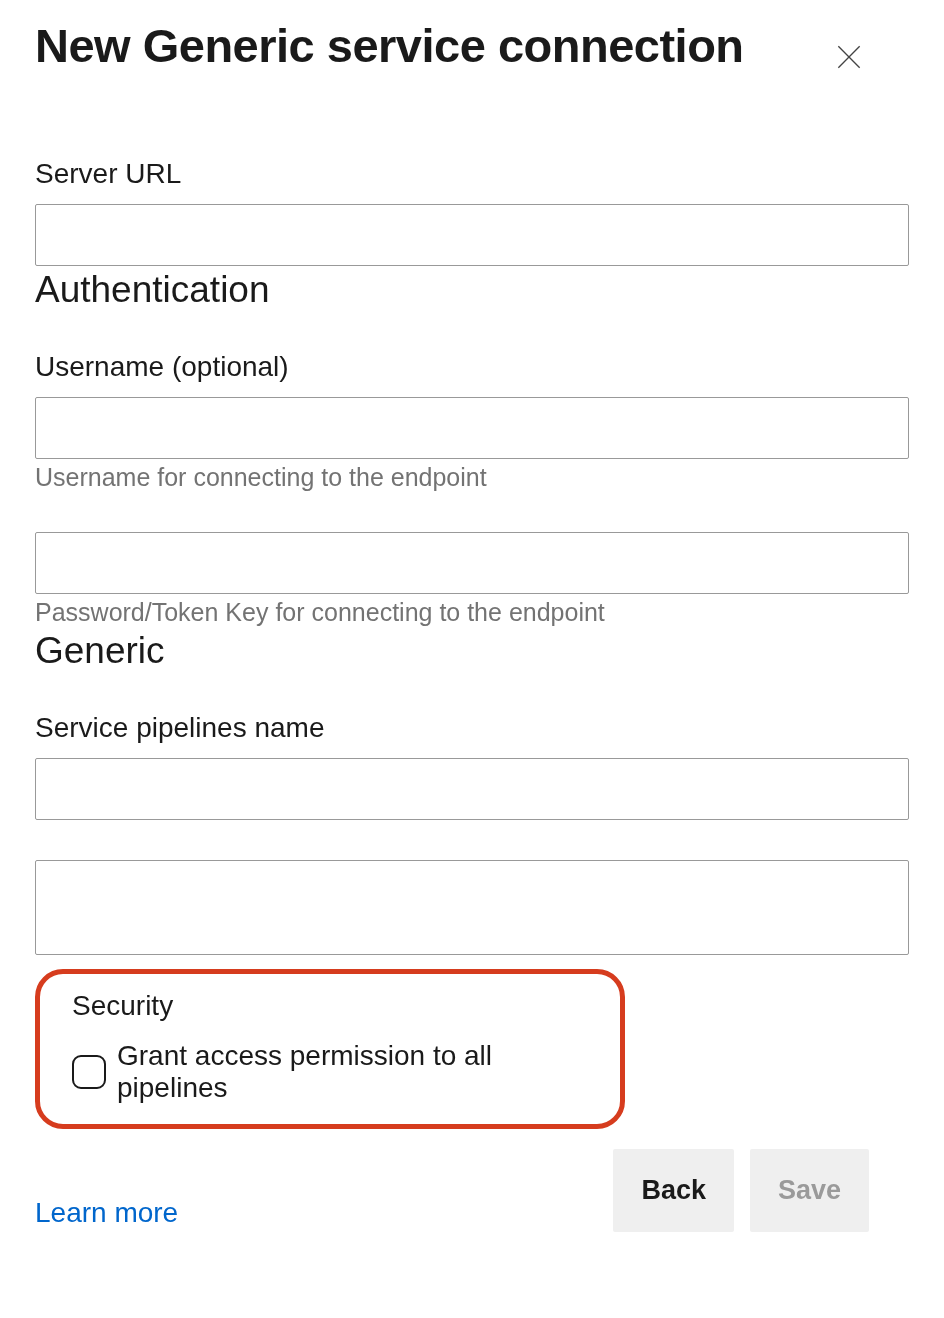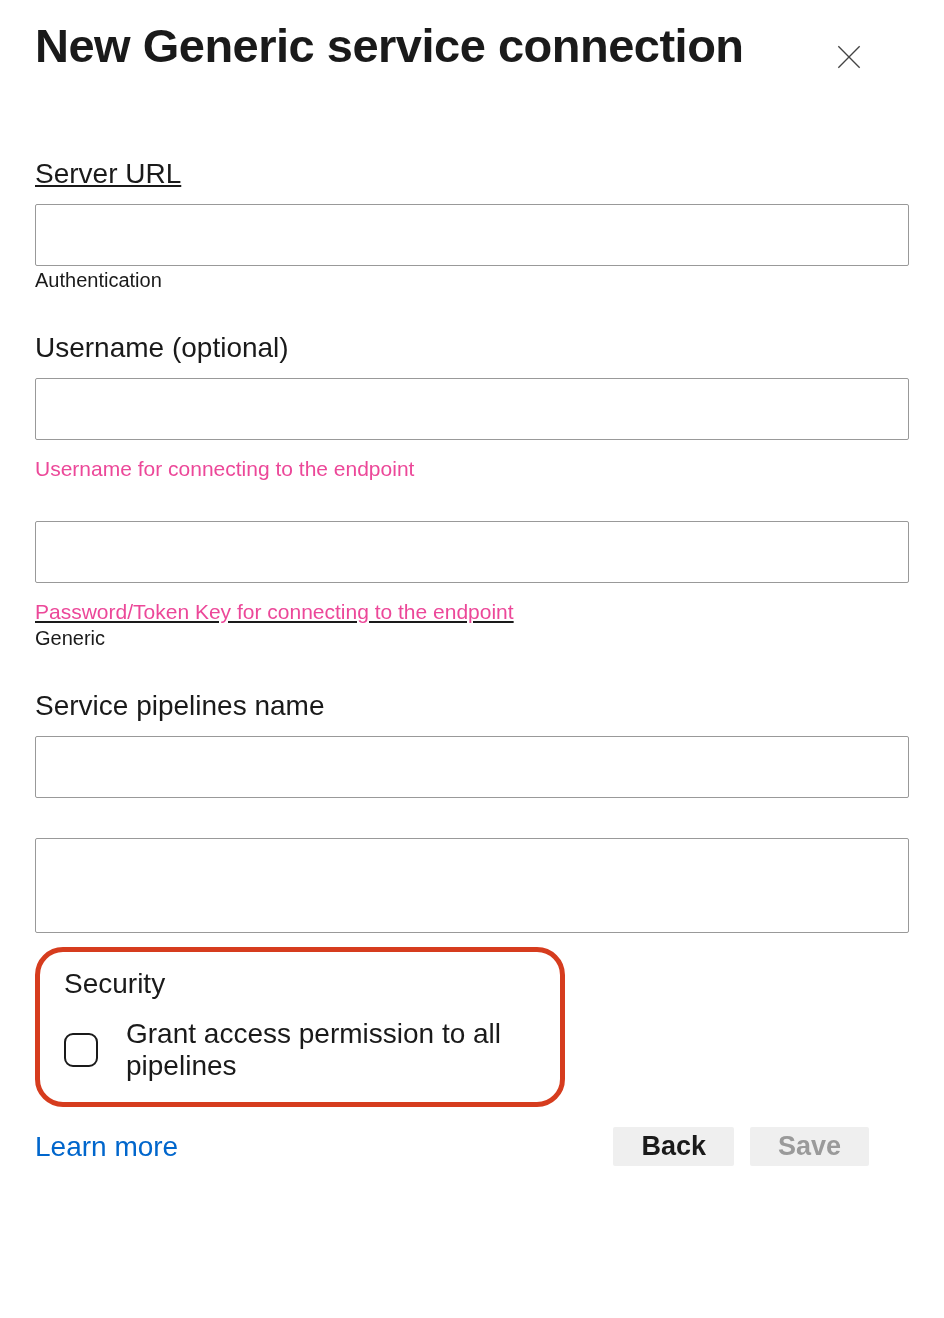--- a/index.html
+++ b/index.html
@@ -67,49 +67,49 @@
       width: 100%;
       height: 95px;
       border: 1px solid #999;
       background: #fff;
       font-size: 22px;
       padding: 10px 14px;
       border-radius: 2px;
       resize: none;
     }
     .section-heading {
-      font-size: 20px;
+      font-size: 37px;
       font-weight: 400;
       color: #1a1a1a;
       margin-top: 3px;
       margin-bottom: 40px;
     }
     .helper-text {
-      font-size: 21px;
-      color: #ec4899;
-      margin-top: 17px;
+      font-size: 25px;
+      color: #737373;
+      margin-top: 4px;
     }
     .security-block {
       border: 5px solid #d63c1e;
       border-radius: 28px;
-      padding: 16px 18px 20px 18px;
+      padding: 16px 18px 20px 26px;
       margin-top: 10px;
       margin-bottom: 14px;
-      width: 530px;
+      width: 590px;
     }
     .security-heading {
       font-size: 28px;
       font-weight: 400;
       margin-bottom: 18px;
       padding-left: 6px;
     }
     .checkbox-row {
       display: flex;
       align-items: center;
-      gap: 28px;
+      gap: 11px;
       padding-left: 6px;
     }
     .custom-checkbox {
       width: 34px;
       height: 34px;
       border: 2.5px solid #1a1a1a;
       border-radius: 9px;
       background: #fff;
       cursor: pointer;
       flex-shrink: 0;
@@ -141,35 +141,34 @@
     .buttons-row {
       display: flex;
       gap: 16px;
       padding-right: 40px;
       margin-top: 6px;
     }
     .btn {
       border: none;
       background: #efefef;
       font-size: 27px;
-      padding: 4px 28px;
+      padding: 26px 28px;
       cursor: pointer;
       border-radius: 2px;
     }
     .btn-back {
       font-weight: 700;
       color: #1a1a1a;
     }
     .btn-save {
       font-weight: 700;
       color: #9a9a9a;
     }
     .fg-tight {
       margin-bottom: 0;
-      text-decoration: underline;
     }
   </style>
 </head>
 <body>
 
 <div class="header-row">
   <h1 class="dialog-title">New Generic service connection</h1>
   <button class="close-btn">
     <span>
       <svg viewBox="0 0 24 24" fill="none">

